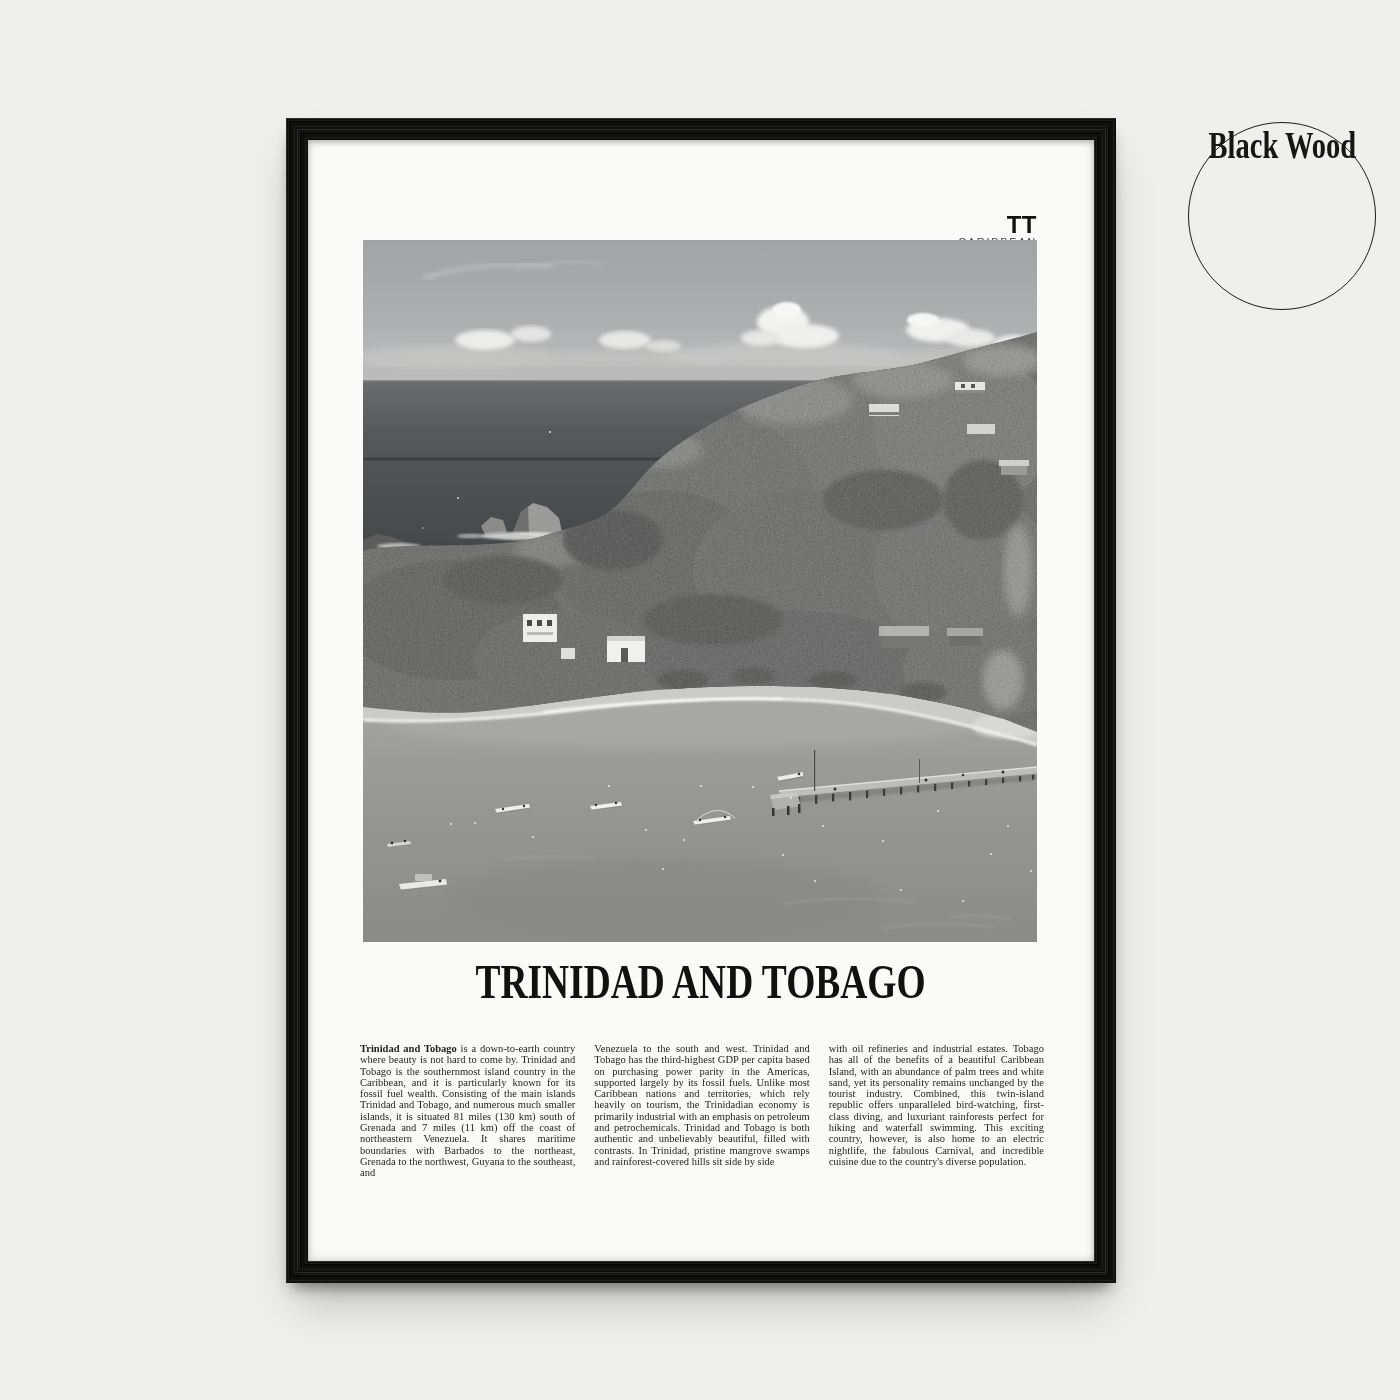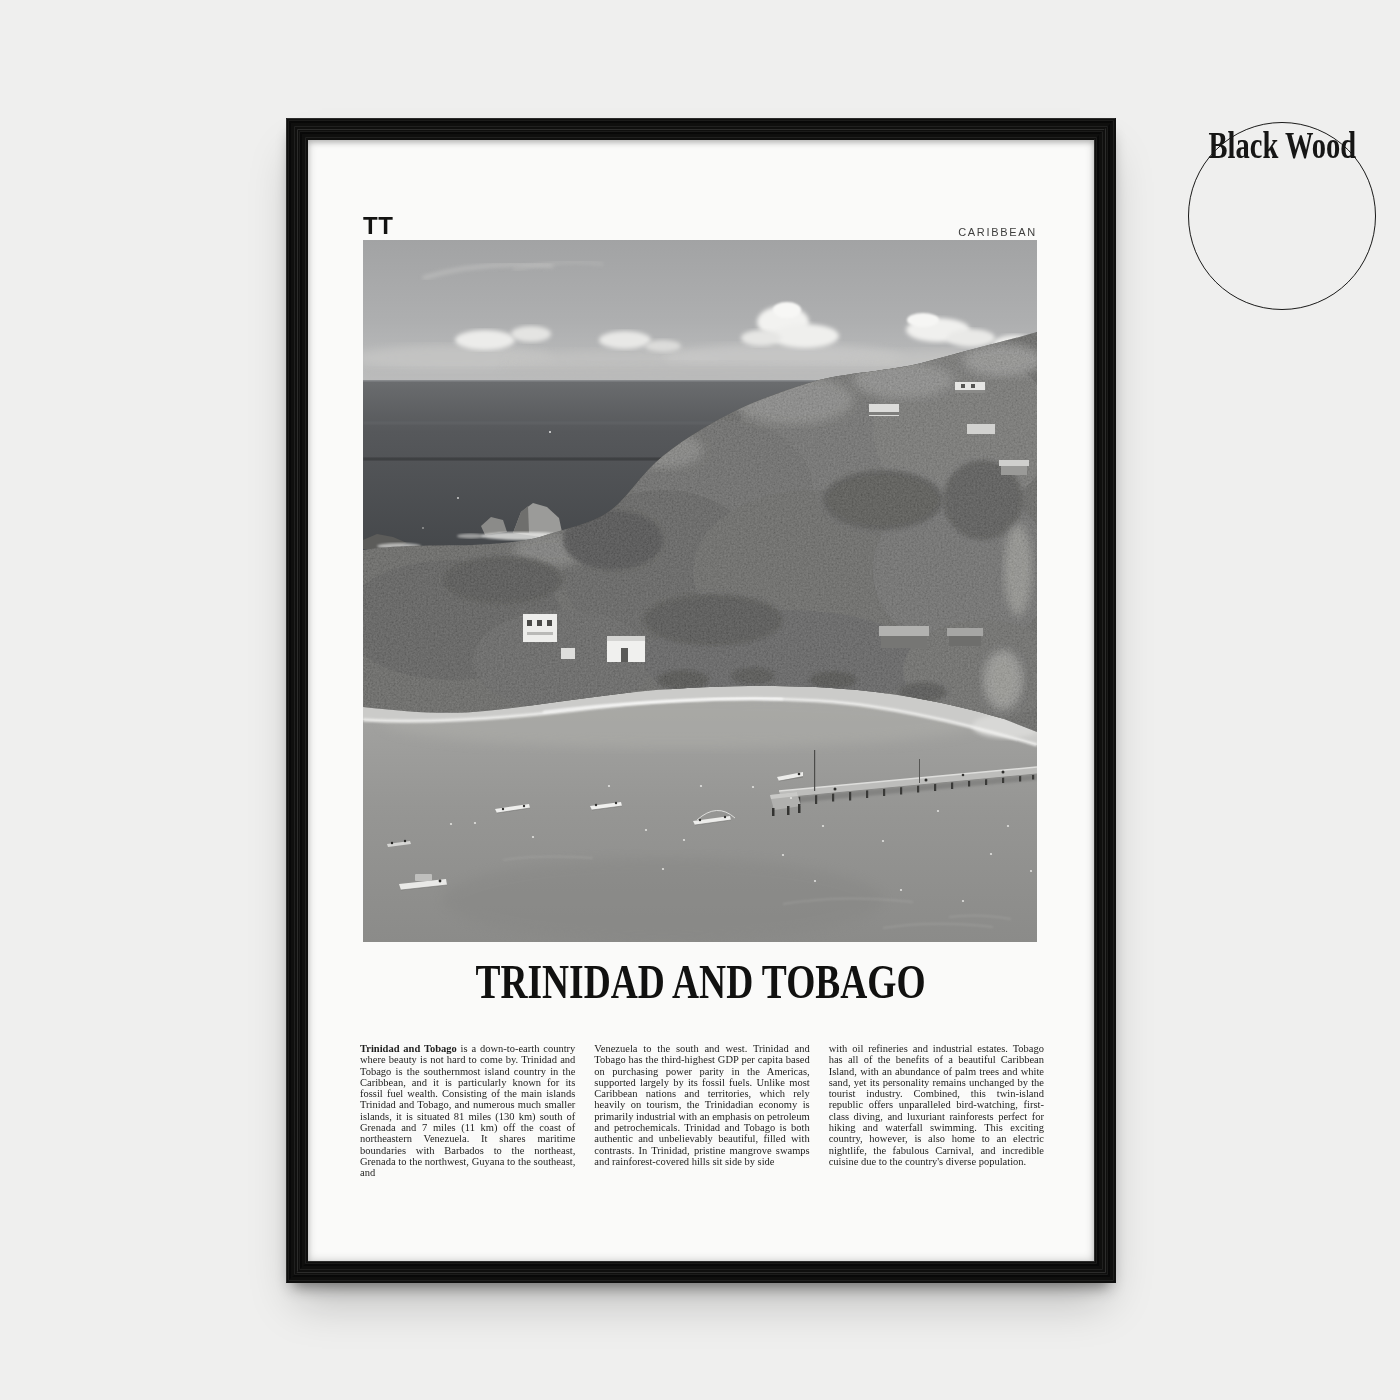--- a/index.html
+++ b/index.html
@@ -30,21 +30,21 @@
   .bar.right{right:0;top:0;bottom:0;width:22px;
     clip-path:polygon(100% 0,100% 100%,0 calc(100% - 22px),0 22px);}
 
   
   .poster{
     position:absolute;inset:22px;background:#fafaf9;
     box-shadow:inset 0 0 10px rgba(0,0,0,.20), inset 0 3px 5px rgba(0,0,0,.16);
   }
   .poster-header{
     position:absolute;left:55px;right:57px;top:73px;height:25px;
-    display:flex;justify-content:space-between;align-items:flex-end;
+    display:flex;justify-content:space-between;align-items:flex-end;flex-direction:column;
   }
   .code{font-weight:900;font-size:24px;line-height:1;letter-spacing:.5px;color:#131312;}
   .region{font-size:11px;line-height:1;letter-spacing:1.7px;color:#3e3e3d;}
 
   .photo{position:absolute;left:55px;top:100px;width:674px;height:702px;overflow:hidden;background:#9a9a98;}
   .photo svg{display:block;width:100%;height:100%;}
 
   .title{
     position:absolute;left:0;right:0;top:816px;margin:0;text-align:center;
     font-family:"Liberation Serif",serif;font-weight:700;font-size:48px;

